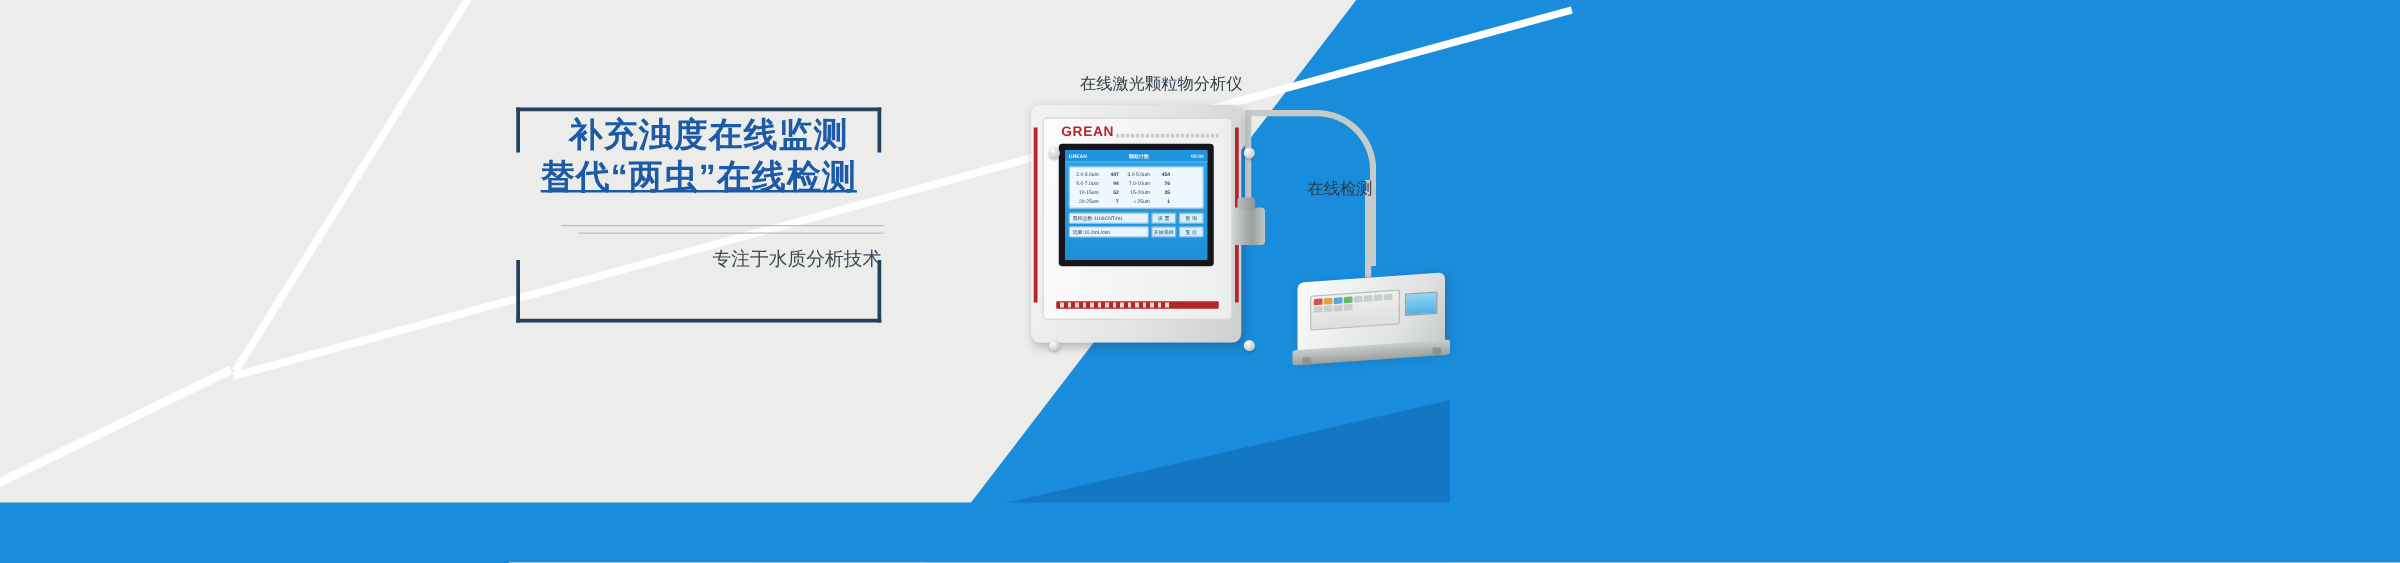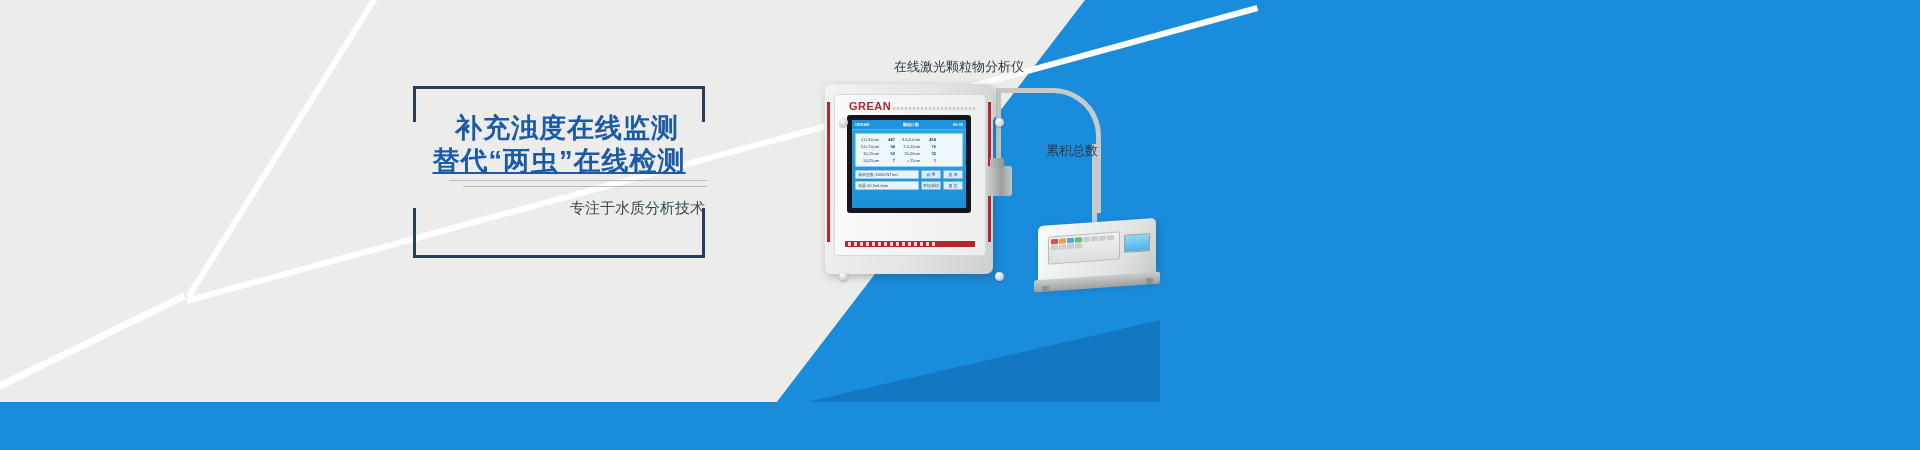--- a/index.html
+++ b/index.html
@@ -48,21 +48,21 @@
   .headline{
     position:absolute;left:0;top:6px;width:292px;
     text-align:center;
     color:#1c5aa8;
     font-weight:bold;
     font-size:27px;
     line-height:33px;
     letter-spacing:1px;
     white-space:nowrap;
   }
-  .headline .l1{display:block;padding-left:16px;margin-top:20px;}
+  .headline .l1{display:block;padding-left:16px;}
   .headline .l2{display:block;text-decoration:underline;}
 
   .divider-wrap{position:absolute;left:22px;top:94px;width:258px;}
   .divider{height:1px;background:#b9bdbd;}
   .divider.d1{width:258px;margin-left:14px;}
   .divider.d2{width:244px;margin-left:28px;margin-top:5px;}
 
   .sub{
     position:absolute;left:0;top:108px;width:292px;
     text-align:center;
@@ -213,21 +213,21 @@
   .bench-foot{
     position:absolute;width:7px;height:6px;background:#8d9392;border-radius:0 0 2px 2px;
   }
   .bench-foot.f1{left:4px;top:70px;}
   .bench-foot.f2{left:108px;top:62px;}
 
   
   .callout{
     position:absolute;white-space:nowrap;font-size:13px;color:#2d3a46;
   }
-  .callout-1{left:894px;top:58px;}
+  .callout-1{left:864px;top:58px;}
   .callout-2{left:1046px;top:142px;color:#2d3a46;}
 </style>
 </head>
 <body>
 
 <div class="banner">
 
   <div class="bg-base"></div>
   <div class="bg-blue-right"></div>
   <div class="bg-blue-wedge"></div>
@@ -351,15 +351,15 @@
         <span class="key" style="background:#c9cecd"></span>
       </div>
       <div class="bench-screen"></div>
       <div class="bench-base"></div>
       <div class="bench-foot f1"></div>
       <div class="bench-foot f2"></div>
     </div>
   </div>
 
   <div class="callout callout-1">在线激光颗粒物分析仪</div>
-  <div class="callout callout-2">累积总数</div>
+  <div class="callout callout-2">在线检测</div>
 
 </div>
 
 </body></html>

